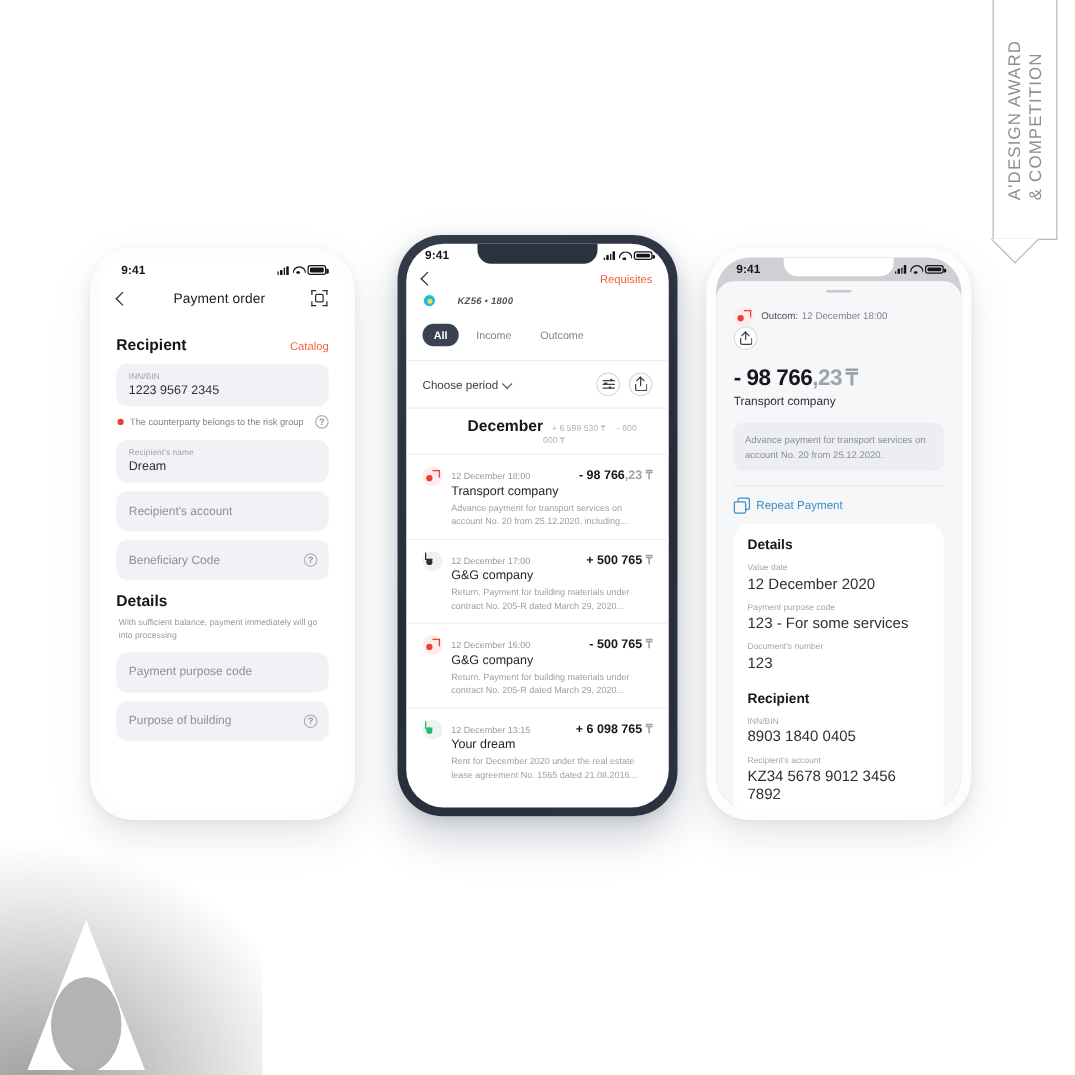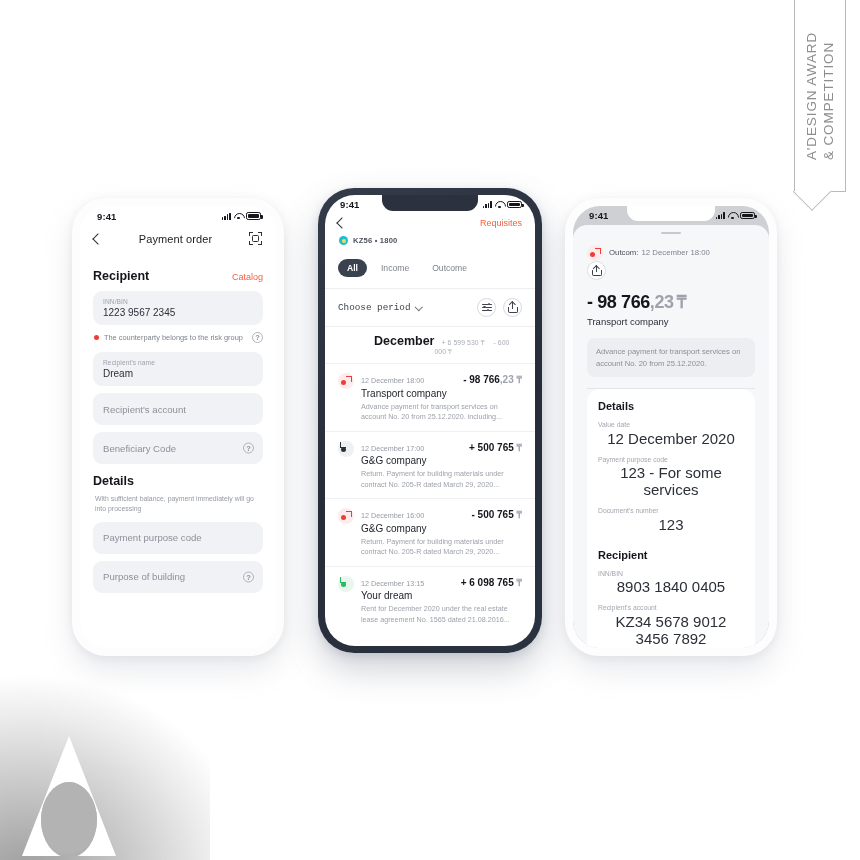--- a/index.html
+++ b/index.html
@@ -143,35 +143,35 @@
   }
   .screen-dark { background:#fff; border-radius: 30px; width:100%; height:100%; overflow:hidden; position:relative; }
   .notch {
     position: absolute; left: 50%; transform: translateX(-50%); top: -1px;
     width: 96px; height: 17px; background: #2b323e;
     border-radius: 0 0 11px 11px; z-index: 6;
   }
   .c-statusbar { padding: 0 13px 0 15px; height: 19px; }
   .c-navbar { display:flex; align-items:center; justify-content:space-between; padding: 4px 13px 2px; }
   .c-requisites { font-size: 9px; color: #f4603c; font-weight: 500; }
-  .acct-row { display: flex; align-items: center; gap: 5px; padding: 6px 14px 0; }
+  .acct-row { display: flex; align-items: center; gap: 18px; padding: 6px 14px 0; font-style: italic; }
   .acct-dot { width: 9px; height: 9px; border-radius: 50%; background: #17c0d4; display:flex;align-items:center;justify-content:center; flex:none;}
   .acct-dot::after { content:""; width:4px; height:4px; border-radius:50%; background:#ffd84d; }
   .acct-name { font-size: 7.6px; font-weight: 700; color: #4e535e; letter-spacing: .2px; }
   .balance { padding: 1px 14px 0; font-size: 21px; font-weight: 700; color: #14161c; letter-spacing: -.6px; display: flex; align-items: baseline; }
   .balance .cents { color: #9ea2ad; }
   .balance .cur { color: #9ea2ad; margin-left: 2px; font-weight: 600; }
 
   .segments { display: flex; align-items: center; gap: 5px; padding: 14px 13px 11px; }
   .seg { font-size: 8.6px; color: #7d828d; padding: 4px 9px; border-radius: 11px; }
   .seg.active { background: #3b424f; color: #fff; font-weight: 600; }
   .divline { height: 1px; background: #edeef1; }
 
   .period-row { display:flex; align-items:center; justify-content:space-between; padding: 9px 13px 9px; }
-  .period-left { display:flex; align-items:center; gap:5px; font-size: 9.3px; color:#3d424d;font-family:Liberation Mono, monospace; }
+  .period-left { display:flex; align-items:center; gap:5px; font-size: 9.3px; color:#3d424d; }
   .chev-dn { width:5.5px; height:5.5px; border-right:1.3px solid #5d626d; border-bottom:1.3px solid #5d626d; transform: rotate(45deg); margin-bottom:2px;}
   .circ-btns { display:flex; gap:7px; }
   .circ-btn { width: 19px; height: 19px; border-radius:50%; border:1px solid #d7d9de; display:flex;align-items:center;justify-content:center;}
   .sliders { width: 10px; height: 9px; position: relative; }
   .sliders i { position:absolute; left:0; width:10px; height:1.1px; background:#3d424d; border-radius:1px;}
   .sliders i:nth-child(1){top:1px} .sliders i:nth-child(2){top:4px} .sliders i:nth-child(3){top:7px}
   .sliders b { position:absolute; width:2.6px;height:2.6px;border-radius:50%;background:#fff;border:1.1px solid #3d424d;}
   .sliders b:nth-of-type(1){left:6px; top:-0.3px}
   .sliders b:nth-of-type(2){left:1.5px; top:2.7px}
   .sliders b:nth-of-type(3){left:5px; top:5.7px}
@@ -233,21 +233,21 @@
   .r-divider { height:1px; background:#e4e6ea; margin: 11px 0 0; }
   .r-repeat { display:flex; align-items:center; gap:7px; padding: 9px 0 10px; }
   .copy-ic { width: 11px; height: 11px; position:relative; flex:none; }
   .copy-ic::before{content:"";position:absolute;left:2.6px;top:0;width:8px;height:8px;border:1.1px solid #3d8fc4;border-radius:1.6px;}
   .copy-ic::after{content:"";position:absolute;left:0;top:2.6px;width:8px;height:8px;border:1.1px solid #3d8fc4;border-radius:1.6px;background:#f6f7f9;}
   .r-repeat-lbl { font-size: 9.3px; color:#3d8fc4; }
   .r-card { background:#fff; border-radius: 13px; padding: 11px 11px 13px; margin-bottom: 0; }
   .r-card h4 { font-size: 11px; font-weight:700; color:#14161c; margin-bottom: 9px; }
   .r-kv { margin-bottom: 9px; }
   .r-kv .k { font-size: 6.8px; color:#a3a7b0; margin-bottom: 1.5px; }
-  .r-kv .v { font-size: 15px; color:#2b2f38;text-align:center; }
+  .r-kv .v { font-size: 12px; color:#2b2f38; }
   .r-kv:last-child { margin-bottom: 0; }
   .r-gap { height: 7px; }
 </style>
 </head>
 <body>
 
 <div id="corner-gradient"></div>
 
 <svg id="award-logo" viewBox="0 0 130 130">
   <path d="M65 8 L112 128 L18 128 Z" fill="#ffffff"></path>
@@ -520,20 +520,24 @@
 
       <div class="r-amount">
         <span>- 98 766</span><span class="c">,23</span><span class="cur">₸</span>
       </div>
       <div class="r-sub">Transport company</div>
 
       <div class="r-note">Advance payment for transport services on account No. 20 from 25.12.2020.</div>
 
       <div class="r-divider"></div>
 
+      <div class="r-repeat">
+        <span class="copy-ic"></span>
+        <span class="r-repeat-lbl">Repeat Payment</span>
+      </div>
 
       <div class="r-card">
         <h4>Details</h4>
         <div class="r-kv">
           <div class="k">Value date</div>
           <div class="v">12 December 2020</div>
         </div>
         <div class="r-kv">
           <div class="k">Payment purpose code</div>
           <div class="v">123 - For some services</div>

